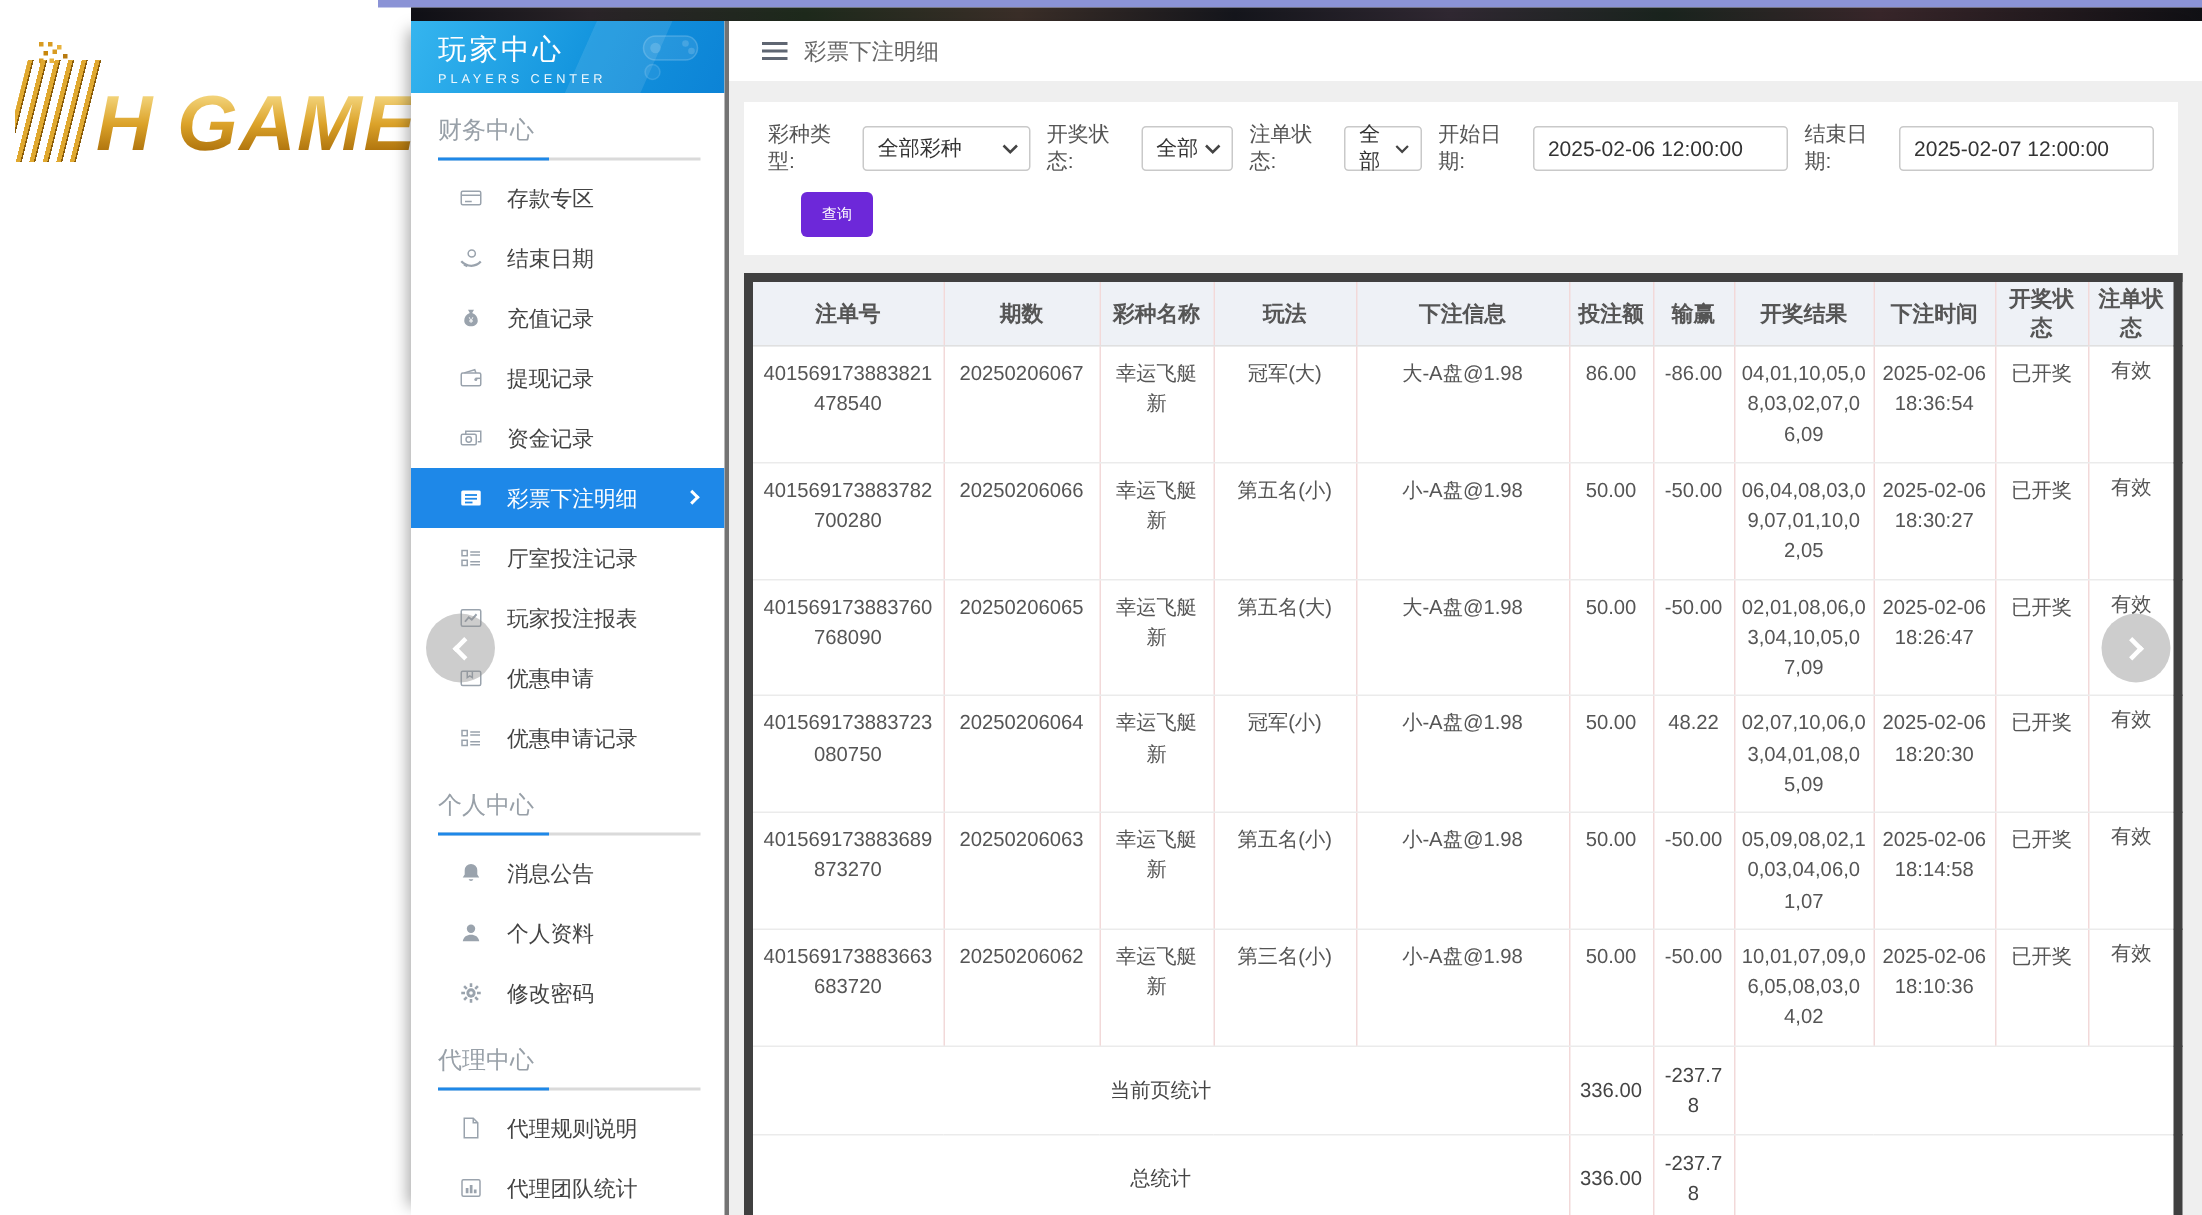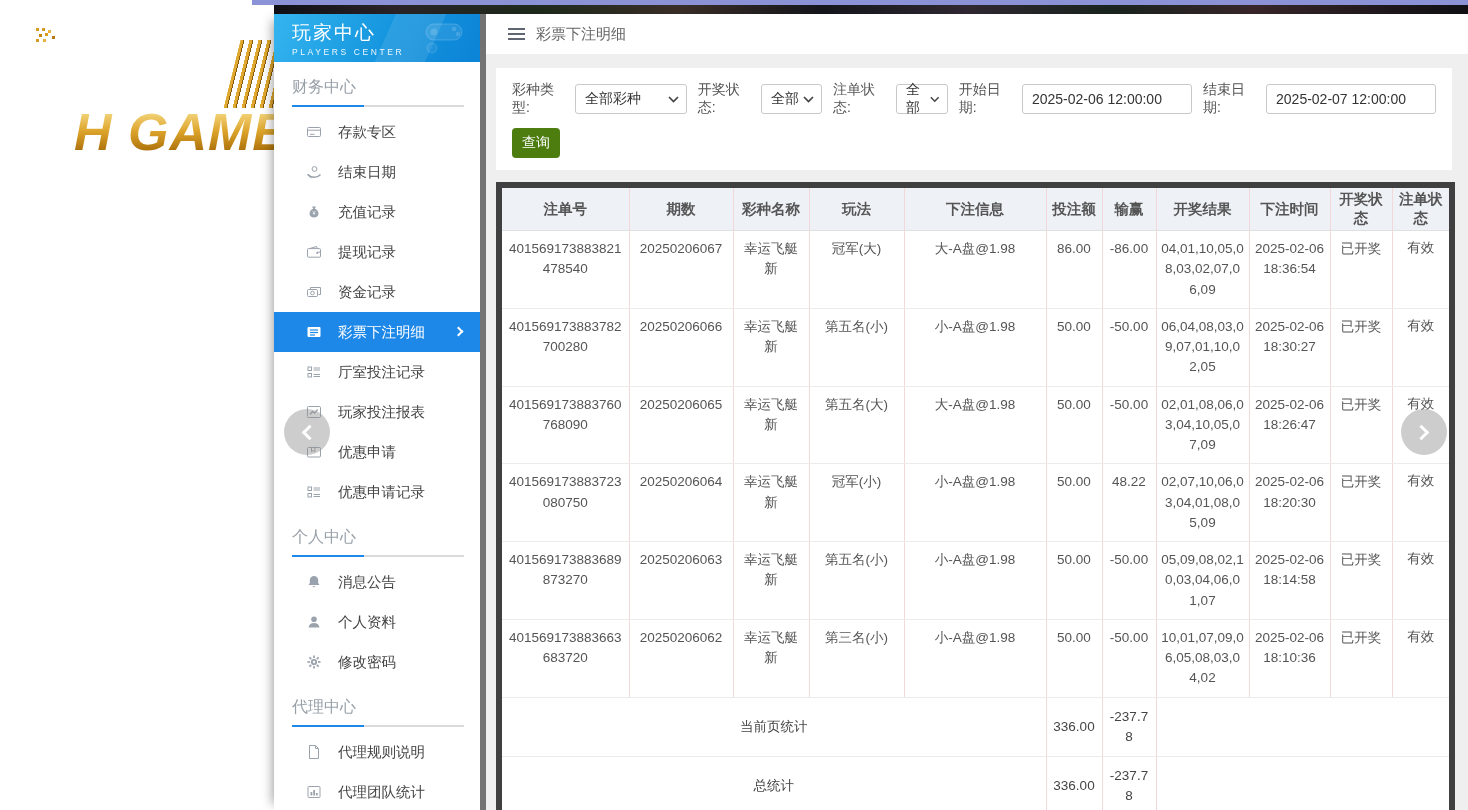--- a/index.html
+++ b/index.html
@@ -2,39 +2,39 @@
 <html><head>
 <meta charset="utf-8">
 <style>
   * { margin:0; padding:0; box-sizing:border-box; }
   html,body { width:1468px; height:810px; overflow:hidden; background:#fff;
     font-family:"Liberation Sans","DejaVu Sans",sans-serif; }
   .stage { position:relative; width:1468px; height:810px; overflow:hidden; }
 
   
   .brand-page { position:absolute; left:0; top:0; width:274px; height:810px; background:#fff; overflow:hidden; }
-  .logo { position:absolute; left:20px; top:26px; width:268px; display:flex; align-items:flex-end; white-space:nowrap; padding-top:14px; overflow:hidden;flex-direction:column; }
+  .logo { position:absolute; left:10px; top:26px; width:268px; display:flex; align-items:flex-end; white-space:nowrap; padding-top:14px; overflow:hidden; }
   .logo::before { content:""; position:absolute; left:16px; top:2px; width:3px; height:3px; background:#d89b22;
     box-shadow:6px 0 0 #d89b22, 12px 2px 0 #e8b23c, 3px 6px 0 #c8860a, 9px 5px 0 #d89b22, 16px 8px 0 #b87a10, 0 11px 0 #d89b22, 7px 11px 0 #e8b23c; }
   .logo-stripes { display:inline-block; width:52px; height:68px; margin-right:4px; transform:skewX(-14deg);
     background:repeating-linear-gradient(90deg,#e0a82e 0 3px,#8a5c0a 3px 4px,rgba(0,0,0,0) 4px 9px); }
   .logo-text { font-style:italic; font-weight:900; font-size:52px; letter-spacing:1px; line-height:0.95;
     background:linear-gradient(180deg,#f4d67e 8%,#dca32a 48%,#a86c08 92%); -webkit-background-clip:text; background-clip:text; color:transparent; }
 
   
   .top-strip { position:absolute; left:252px; right:0; top:0; height:5px; background:#8b93d6; }
   .banner { position:absolute; left:274px; right:0; top:5px; height:9px;
     background:linear-gradient(90deg,#101016 0%,#2a2428 10%,#1e2a1c 22%,#3a2e28 34%,#15161c 46%,#302832 58%,#1a241e 70%,#38262a 82%,#101014 100%); }
 
   
   .app { position:absolute; left:274px; top:14px; right:0; bottom:0; display:flex;
     box-shadow:-8px 0 10px -6px rgba(0,0,0,.35); }
 
   
-  .sidebar { width:212px; flex:none; background:#fff; border-right:6px solid #737373; overflow:hidden; }
+  .sidebar { width:212px; flex:none; background:#fff; border-right:3px solid #737373; overflow:hidden; }
   .side-header { position:relative; height:48px; padding:6px 0 0 18px;
     background:linear-gradient(115deg,#35b5ef 0%,#1495de 55%,#0c83d6 100%); overflow:hidden; }
   .side-header::after { content:""; position:absolute; left:55%; top:-20px; width:46px; height:90px;
     background:rgba(255,255,255,.10); transform:rotate(24deg); }
   .side-title { font-size:19px; color:#fff; letter-spacing:2px; }
   .side-sub { font-size:8.5px; color:rgba(255,255,255,.92); letter-spacing:2.6px; margin-top:1px; }
   .pad-deco { position:absolute; right:10px; top:6px; opacity:.55; }
   .menu-section-title { font-size:16px; color:#98a0a8; padding:15px 18px 7px; }
   .menu-underline { height:2px; margin:0 16px 5px 18px; background:#dadada; position:relative; }
   .menu-underline::before { content:""; position:absolute; left:0; top:0; height:2px; width:42%; background:#1e88e8; }
@@ -59,22 +59,22 @@
   
   .filter-card { padding:13px 16px 12px; margin-bottom:12px; }
   .filter-row { display:flex; align-items:center; font-size:14px; color:#555; }
   .filter-row .lbl { margin-right:7px; }
   .filter-row .gap { margin-left:11px; }
   .select { height:30px; border:1px solid #c9c9c9; border-radius:3px; background:#fff; display:flex; align-items:center;
     justify-content:space-between; padding:0 7px 0 9px; color:#333; cursor:pointer; font-size:14px; }
   .w-lottery { width:118px; } .w-draw { width:64px; } .w-order { width:54px; }
   .date-input { height:30px; width:170px; border:1px solid #c9c9c9; border-radius:3px; padding:0 9px; font-size:14px; color:#333;
     font-family:"Liberation Sans","DejaVu Sans",sans-serif; }
-  .btn-primary { margin-top:11px; width:48px; height:30px; background:#4d7c0f; color:#fff; border:none; border-radius:4px;
-    font-size:14px; cursor:pointer; }
+  .btn-primary { margin-top:11px; width:48px; height:30px; background:#6d28d9; color:#fff; border:none; border-radius:4px;
+    font-size:10px; cursor:pointer;margin-left:22px; }
 
   
   .table-card table { width:100%; border-collapse:collapse; table-layout:fixed; border:6px solid #404040; }
   .table-card th { background:#eef1f6; color:#555; font-size:14.5px; font-weight:bold; height:42px;
     border-right:1px solid #f2d9d9; border-bottom:1px solid #e0e0e0; padding:2px; }
   .table-card td { text-align:center; font-size:13.5px; color:#555; border-right:1px solid #f2d9d9;
     border-bottom:1px solid #ebebeb; padding:8px 4px; word-break:break-all; line-height:1.5; vertical-align:top; }
   .table-card tbody tr.data-row { height:76px;margin-left:24px; }
   .table-card tr.sum-row td { height:38px; padding:9px 4px; vertical-align:middle; color:#444; }
   .table-card th:last-child, .table-card td:last-child { border-right:none;font-family:Liberation Mono, monospace; }

